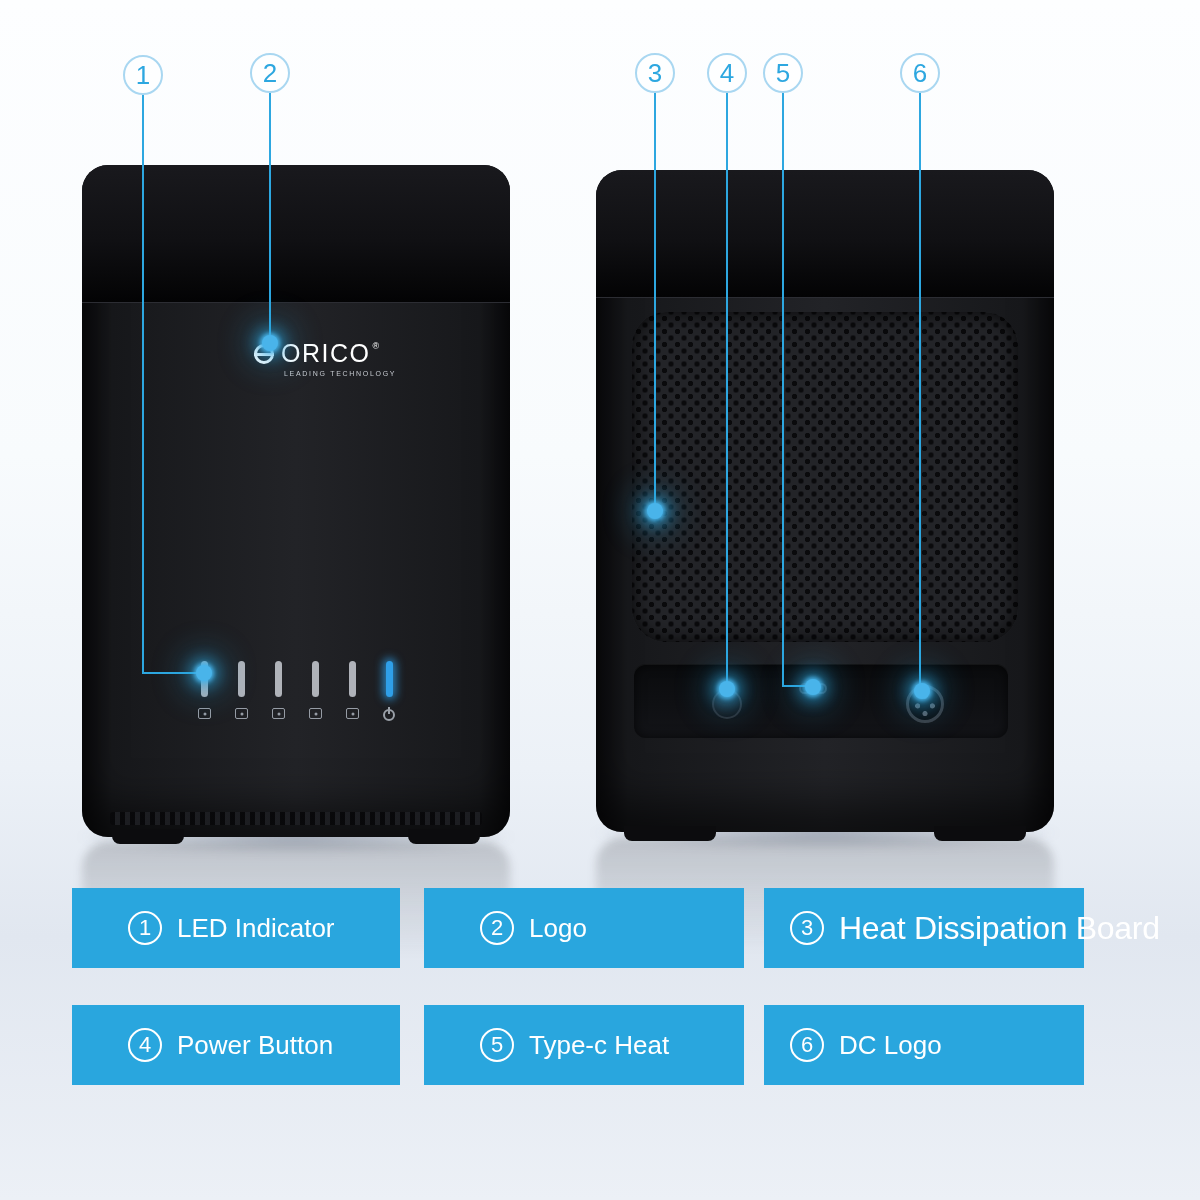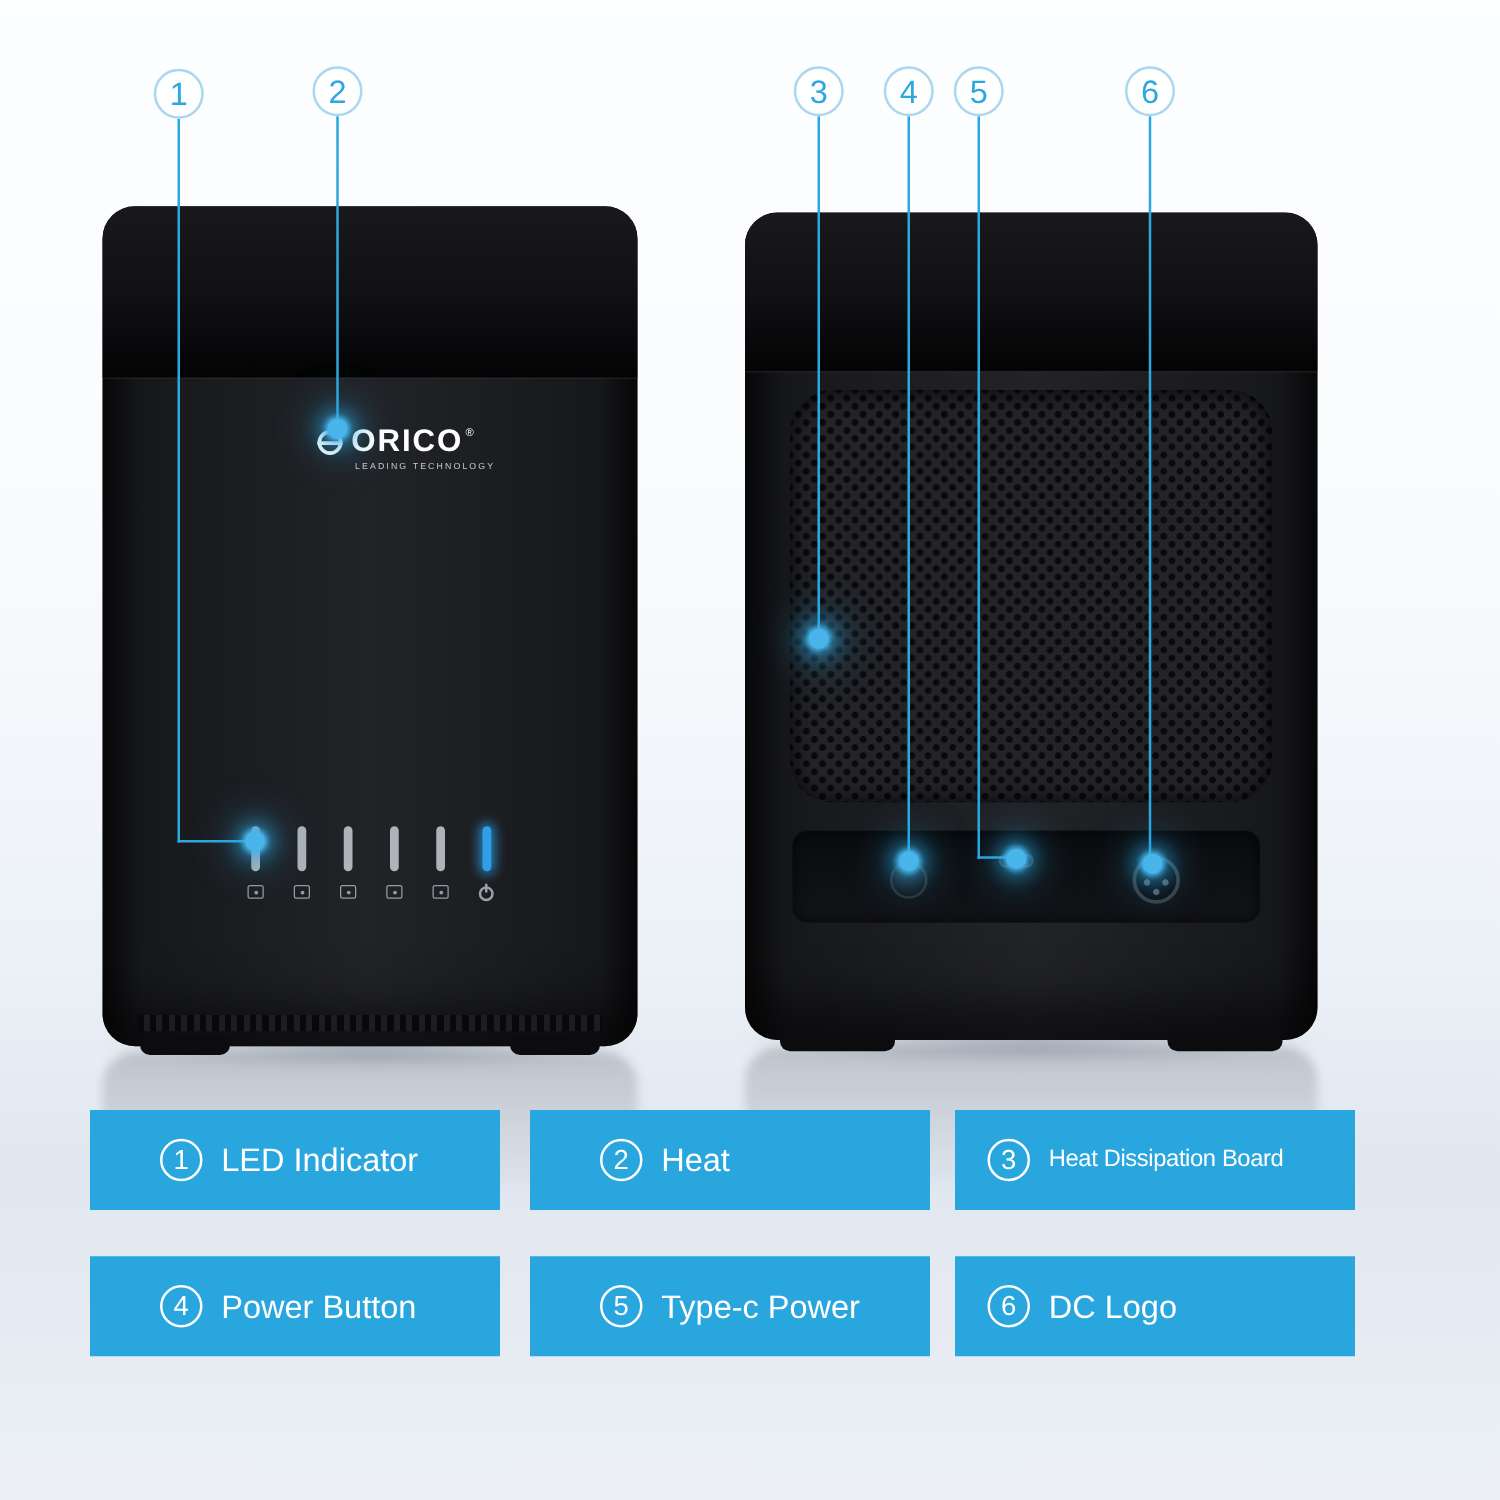--- a/index.html
+++ b/index.html
@@ -19,21 +19,21 @@
     box-shadow:inset 0 -30px 40px rgba(0,0,0,.55)}
   .cap{position:absolute;left:0;right:0;top:0;border-radius:26px 26px 0 0;z-index:2;
     background:linear-gradient(180deg,#19191d 0%,#101013 55%,#030304 100%);
     border-bottom:1px solid #2c2d33}
   .foot{position:absolute;height:15px;background:#0c0c0e;border-radius:0 0 8px 8px;z-index:1}
   
   .logo{position:absolute;z-index:12}
   .logo-row{display:flex;align-items:flex-start}
   .oicon{width:20px;height:20px;border:3px solid #fff;border-radius:50%;position:relative;margin:3px 7px 0 0}
   .oicon::after{content:"";position:absolute;left:-3px;right:-3px;top:50%;height:3px;margin-top:-1.5px;background:#fff}
-  .brand{font-size:25px;font-weight:bold;color:#fff;letter-spacing:1.5px;line-height:1}
+  .brand{font-size:25px;font-weight:normal;color:#fff;letter-spacing:1.5px;line-height:1}
   .reg{font-size:9px;color:#fff;margin-left:2px}
   .tagline{font-size:7px;color:#c6cad0;letter-spacing:1.7px;margin:4px 0 0 30px}
   .leds{position:absolute;display:flex;gap:30px;z-index:12}
   .led{width:7px;height:36px;border-radius:3.5px;background:#c9cdd4;opacity:.85}
   .led.on{background:#2f9fe8;opacity:1;box-shadow:0 0 9px 3px rgba(47,159,232,.75)}
   .licons{position:absolute;display:flex;gap:24px;z-index:12;align-items:flex-start}
   .hdd{width:13px;height:11px;border:1px solid #969ca5;border-radius:2px;position:relative}
   .hdd::after{content:"";position:absolute;width:3px;height:3px;border-radius:50%;background:#969ca5;left:50%;top:50%;transform:translate(-50%,-50%)}
   .pwr{width:12px;height:12px;border:2px solid #9aa0a8;border-radius:50%;position:relative;margin-top:1px}
   .pwr::after{content:"";position:absolute;width:2px;height:7px;background:#9aa0a8;left:50%;top:-4px;transform:translateX(-50%)}
@@ -60,21 +60,21 @@
     color:#2da7e0;font-size:26px;font-weight:300;display:flex;align-items:center;justify-content:center;
     background:rgba(255,255,255,.55)}
   .ln{position:absolute;background:#2da7e0;z-index:20}
   .dot{position:absolute;width:16px;height:16px;border-radius:50%;background:#49b4ea;z-index:21;
     box-shadow:0 0 4px 2px rgba(73,180,234,.95),0 0 14px 7px rgba(45,167,224,.55),0 0 30px 16px rgba(45,167,224,.25)}
   
   .lbox{position:absolute;height:80px;background:#29a6de;display:flex;align-items:center;color:#fff;z-index:30}
   .lbox .num{width:34px;height:34px;border:2px solid #fff;border-radius:50%;flex:0 0 auto;
     display:flex;align-items:center;justify-content:center;font-size:22px;font-weight:300}
   .lbox .txt{margin-left:15px;font-size:26px;white-space:nowrap}
-  .lbox.tight .txt{font-size:19px;letter-spacing:-.3px}
+  .lbox.tight .txt{font-size:32px;letter-spacing:-.3px}
 </style>
 </head>
 <body>
 
 <div class="stage">
 
   <div class="ground-shadow" style="left:66px;top:820px;width:460px;height:34px"></div>
   <div class="ground-shadow" style="left:578px;top:816px;width:494px;height:34px"></div>
   <div class="refl" style="left:82px;top:842px;width:428px;height:140px"></div>
   <div class="refl" style="left:596px;top:838px;width:458px;height:140px"></div>
@@ -149,32 +149,32 @@
   <div class="co" style="left:707px;top:53px">4</div>
   <div class="co" style="left:763px;top:53px">5</div>
   <div class="co" style="left:900px;top:53px">6</div>
 
   <div class="lbox" style="left:72px;top:888px;width:328px;padding-left:56px">
     <span class="num">1</span>
     <span class="txt">LED Indicator</span>
   </div>
   <div class="lbox" style="left:424px;top:888px;width:320px;padding-left:56px">
     <span class="num">2</span>
-    <span class="txt">Heat</span>
+    <span class="txt">Logo</span>
   </div>
   <div class="lbox tight" style="left:764px;top:888px;width:320px;padding-left:26px">
     <span class="num">3</span>
     <span class="txt">Heat Dissipation Board</span>
   </div>
   <div class="lbox" style="left:72px;top:1005px;width:328px;padding-left:56px">
     <span class="num">4</span>
     <span class="txt">Power Button</span>
   </div>
   <div class="lbox" style="left:424px;top:1005px;width:320px;padding-left:56px">
     <span class="num">5</span>
-    <span class="txt">Type-c Power</span>
+    <span class="txt">Type-c Heat</span>
   </div>
   <div class="lbox" style="left:764px;top:1005px;width:320px;padding-left:26px">
     <span class="num">6</span>
     <span class="txt">DC Logo</span>
   </div>
 
 </div>
 
 </body></html>

